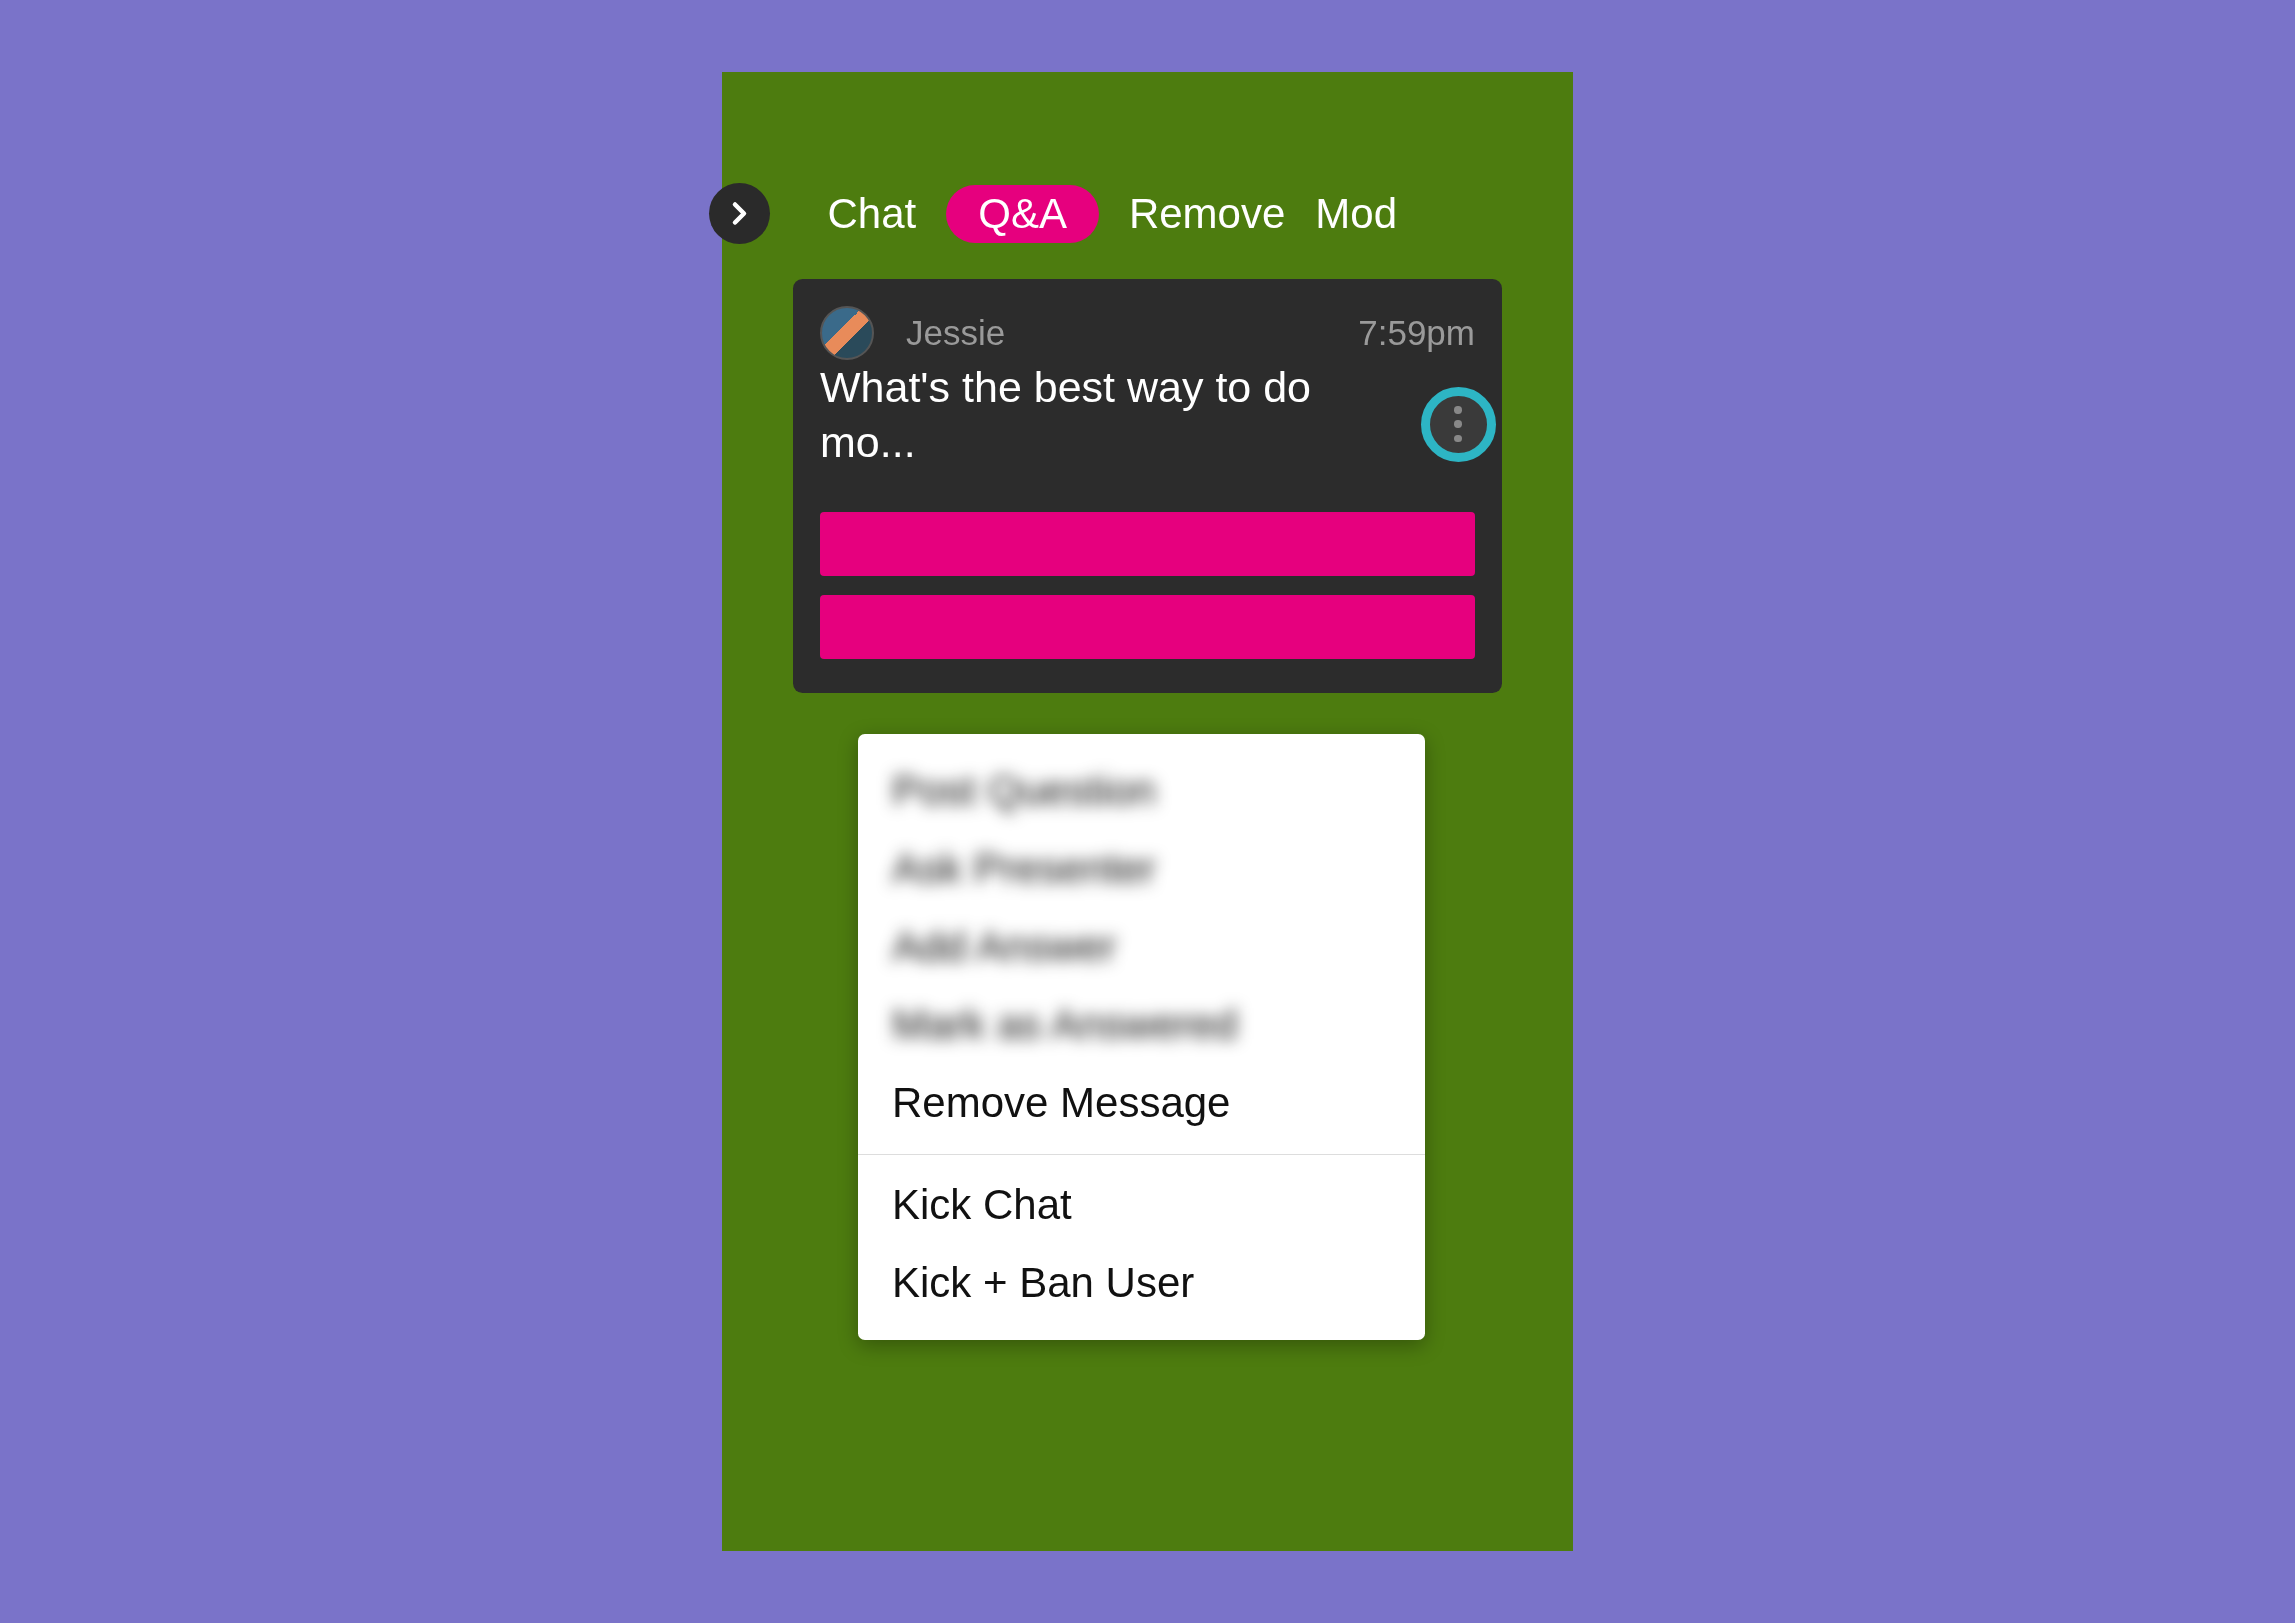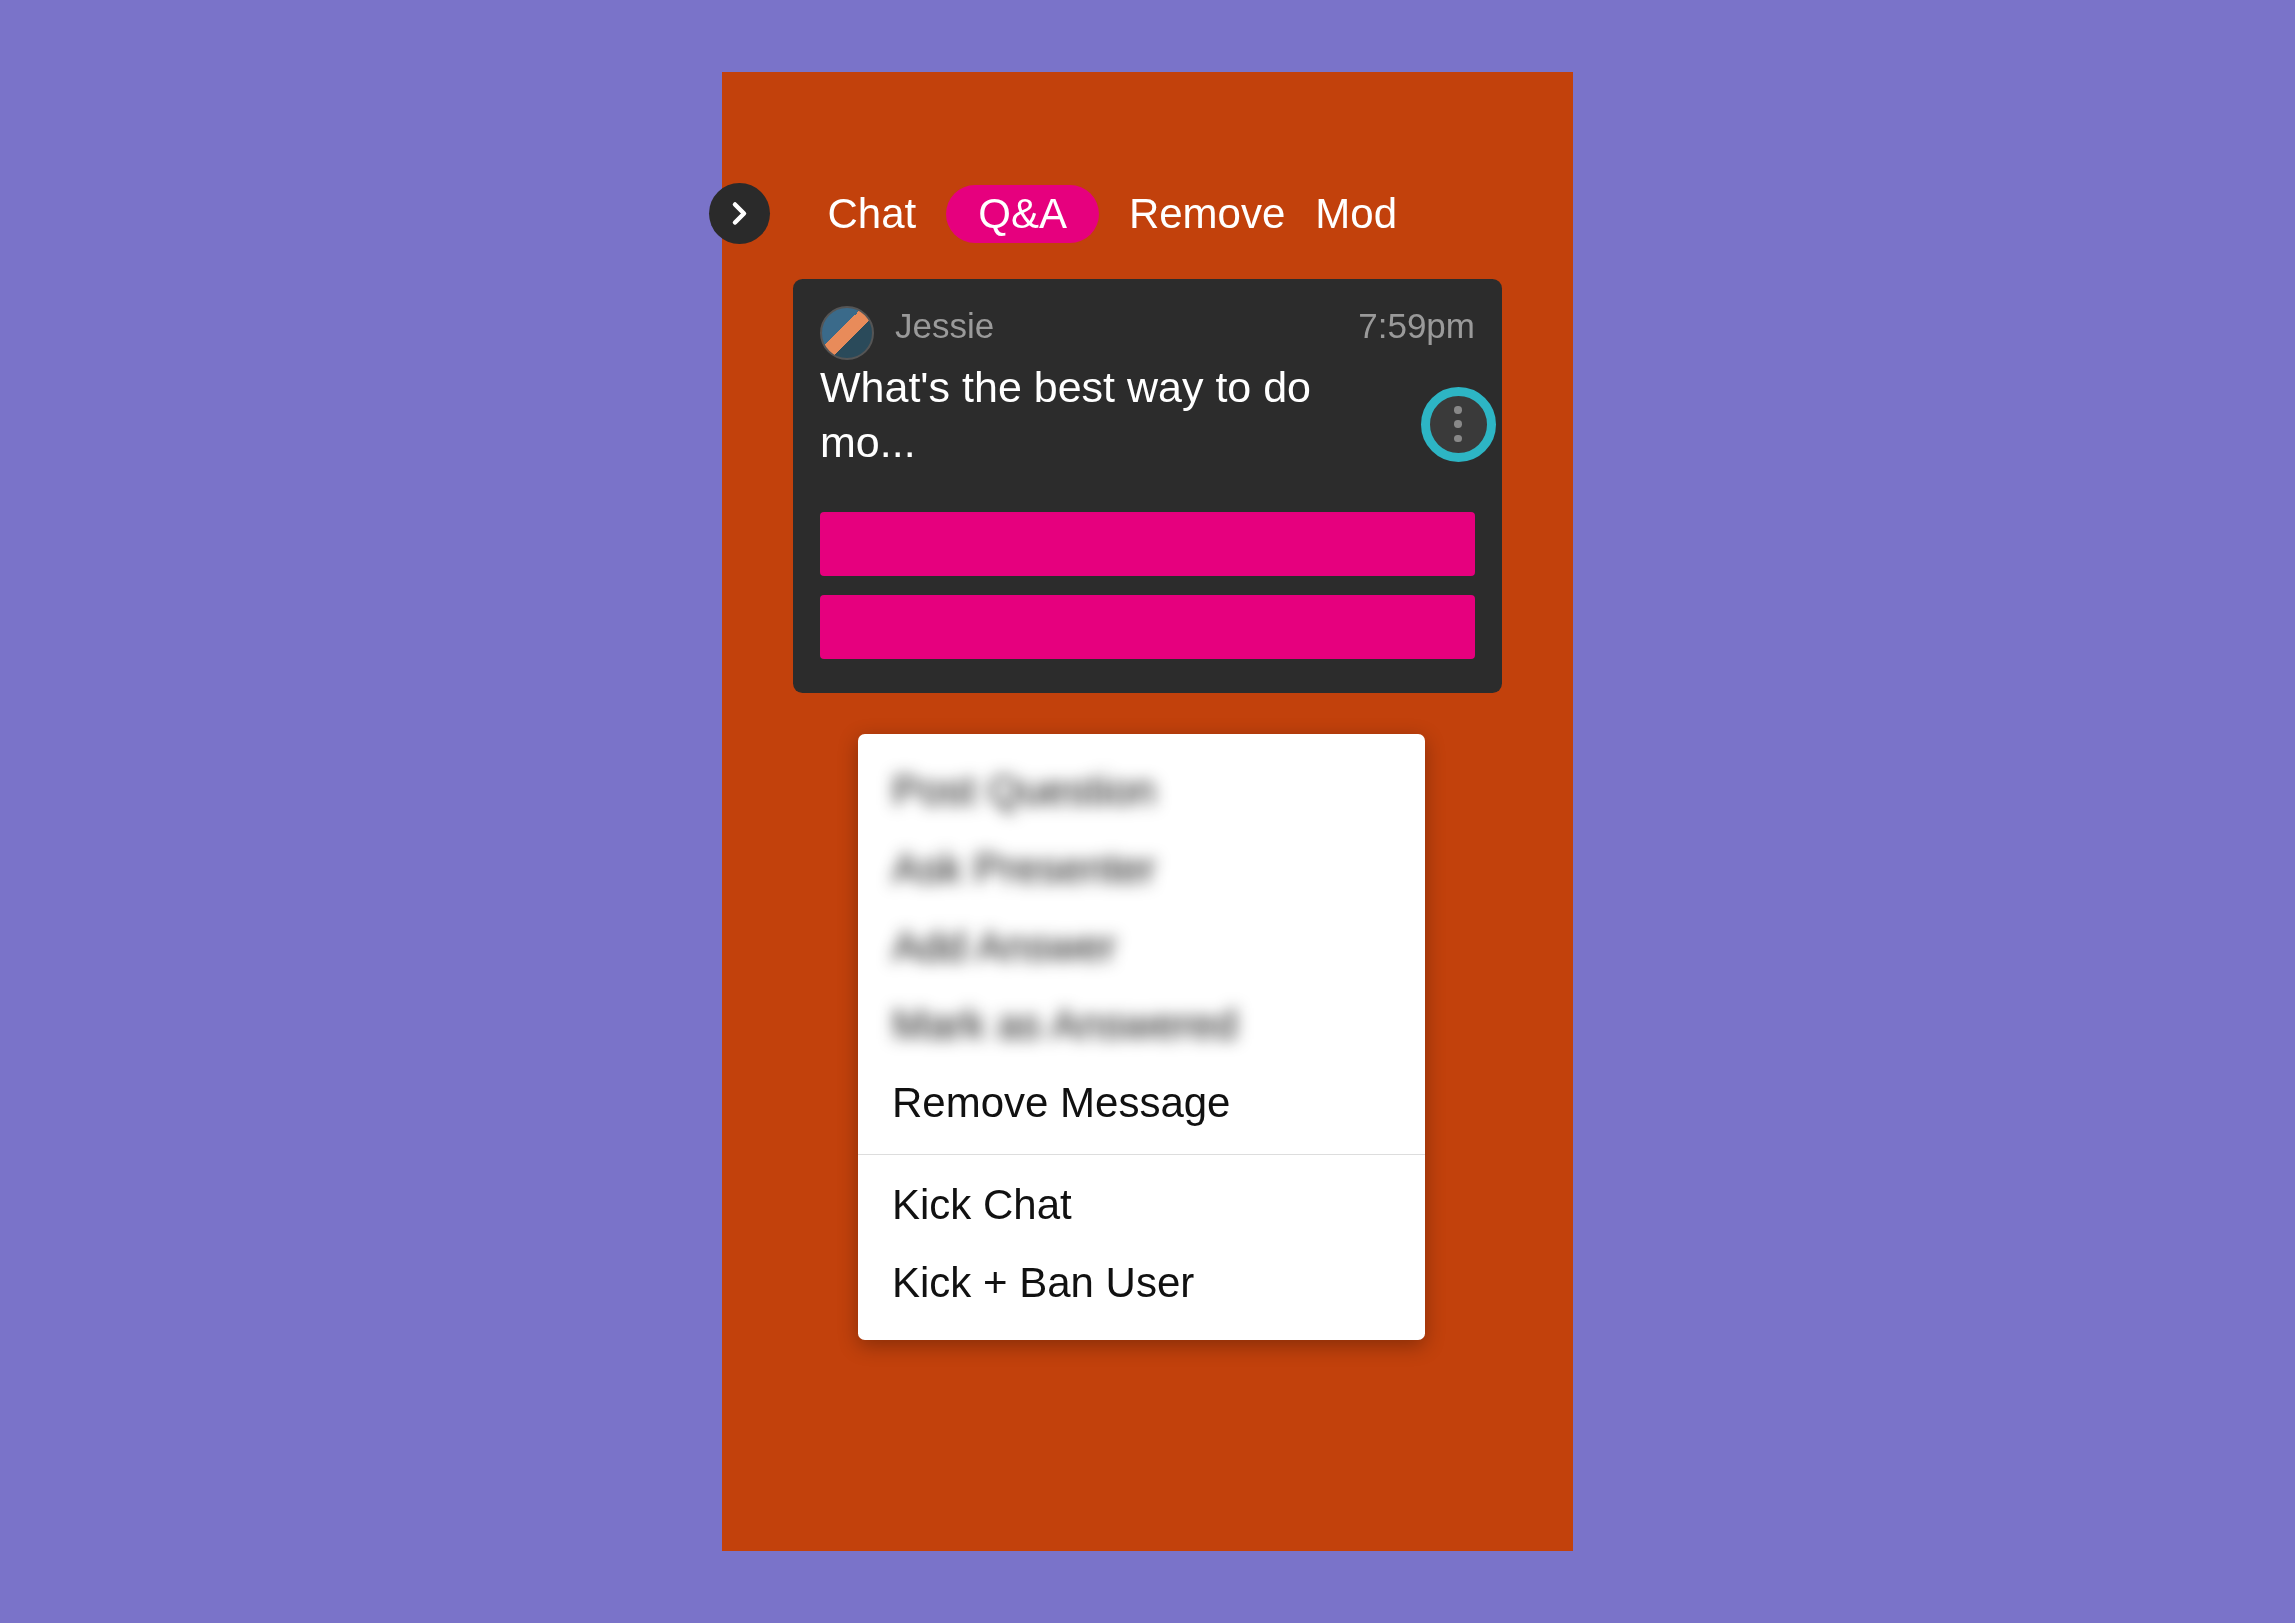--- a/index.html
+++ b/index.html
@@ -6,21 +6,21 @@
     body {
       background: #7a73c9;
       font-family: -apple-system, BlinkMacSystemFont, 'Segoe UI', sans-serif;
       width: 2295px;
       height: 1623px;
       display: flex;
       align-items: center;
       justify-content: center;
     }
     .panel {
-      background: #c2410c;
+      background: #4d7c0f;
       width: 851px;
       height: 1479px;
       position: relative;
       overflow: visible;
     }
     .top-row {
       display: flex;
       align-items: center;
       padding: 111px 27px 0 0;
       gap: 39px;
@@ -65,21 +65,21 @@
       cursor: pointer;
     }
     .sub-tab.active { border-bottom: 3.4px solid #e6007e; }
     .question-card {
       margin: 34px 71px 0 71px;
       background: #2c2c2c;
       border-radius: 9.5px;
       padding: 27px 27px 34px 27px;
       position: relative;
     }
-    .card-header { display: flex; align-items: flex-start; gap: 21px; }
+    .card-header { display: flex; align-items: center; gap: 32px; }
     .avatar {
       width: 54px; height: 54px;
       border-radius: 50%;
       background: linear-gradient(135deg, #3a6a8a 40%, #e88b5a 40%, #e88b5a 60%, #2a4a5a 60%);
       border: 2px solid #555;
     }
     .author { color: #9a9a9a; font-size: 35px; }
     .time { color: #9a9a9a; font-size: 35px; margin-left: auto; }
     .question {
       color: #fff;

